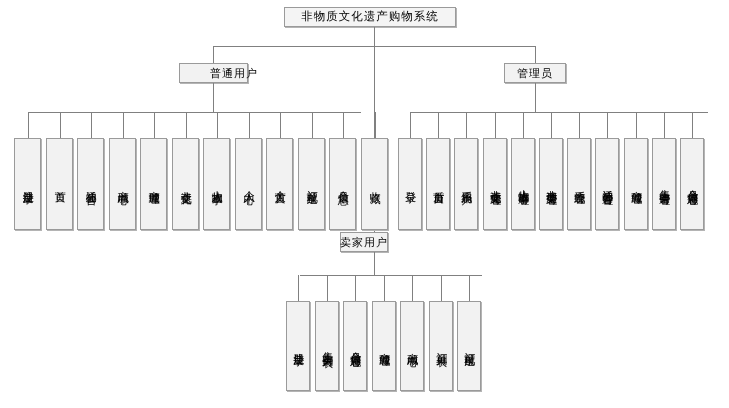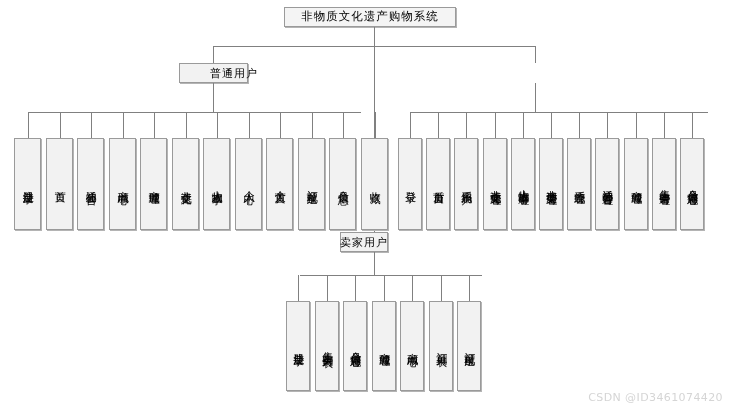--- a/index.html
+++ b/index.html
@@ -86,20 +86,21 @@
   <div class="line h" style="left:213px; top:46px; width:323px;"></div>
 
   <div class="line v" style="left:213px; top:46px; height:17px;"></div>
 
   <div class="line v" style="left:535px; top:46px; height:17px;"></div>
 
   <div class="line v" style="left:374px; top:46px; height:186px;"></div>
 
   <div class="node horiz" style="left:179px; top:63px; width:69px; height:20px;padding-left:41px;">普通用户</div>
 
+  <div class="node horiz" style="left:504px; top:63px; width:62px; height:20px;">管理员</div>
 
   <div class="node horiz" style="left:340px; top:232px; width:48px; height:20px;">卖家用户</div>
 
   <div class="line v" style="left:213px; top:83px; height:29px;"></div>
   <div class="line h" style="left:28px; top:112px; width:333px;"></div>
 
   <div class="line v" style="left:535px; top:83px; height:29px;"></div>
   <div class="line h" style="left:411px; top:112px; width:297px;"></div>
 
   <div class="line v" style="left:374px; top:252px; height:23px;"></div>
@@ -161,14 +162,13 @@
       <div class="line v" style="left: 384px; top: 275px; height: 26px;"></div>
       <div class="node vert" style="left: 372px; top: 301px; width: 24px; height: 90px;">商城管理</div>
       <div class="line v" style="left: 412px; top: 275px; height: 26px;"></div>
       <div class="node vert" style="left: 400px; top: 301px; width: 24px; height: 90px;">商城中心</div>
       <div class="line v" style="left: 441px; top: 275px; height: 26px;"></div>
       <div class="node vert" style="left: 429px; top: 301px; width: 24px; height: 90px;">订单列表</div>
       <div class="line v" style="left: 469px; top: 275px; height: 26px;"></div>
       <div class="node vert" style="left: 457px; top: 301px; width: 24px; height: 90px;">订单配送</div>
     </div>
 
-  <div id="watermark">CSDN @ID3461074420</div>
 </div>
 
 </body></html>

